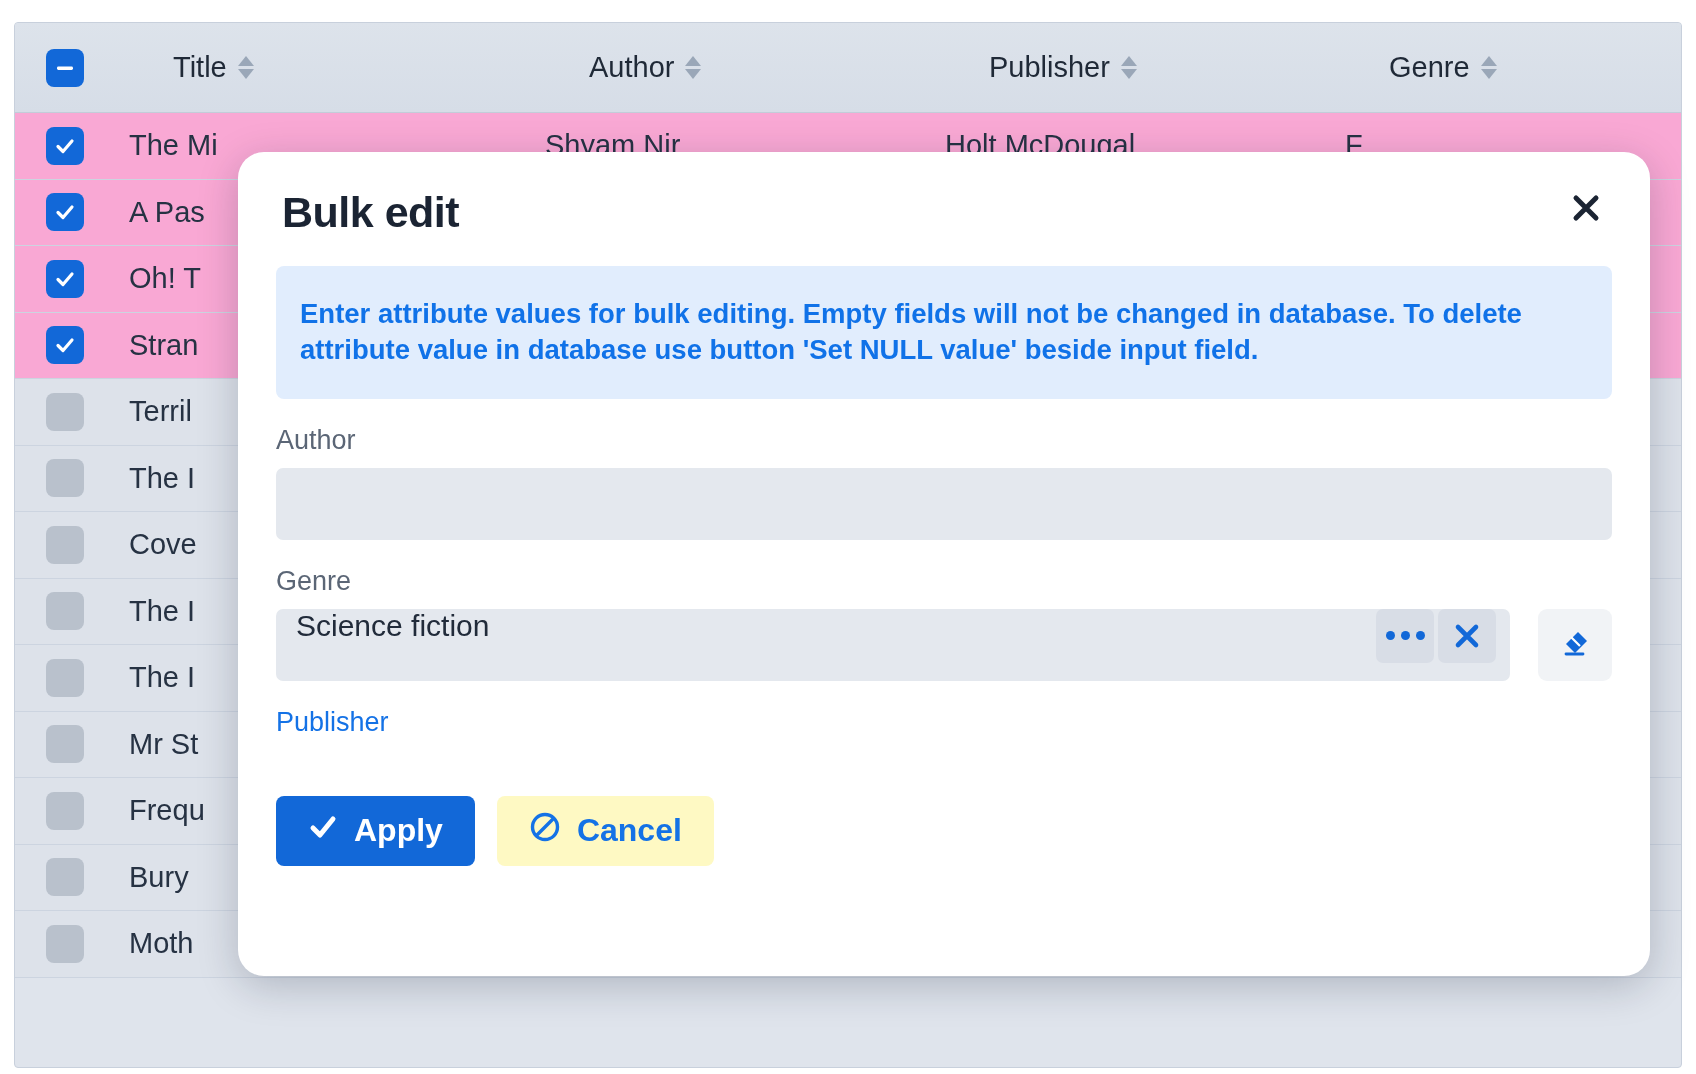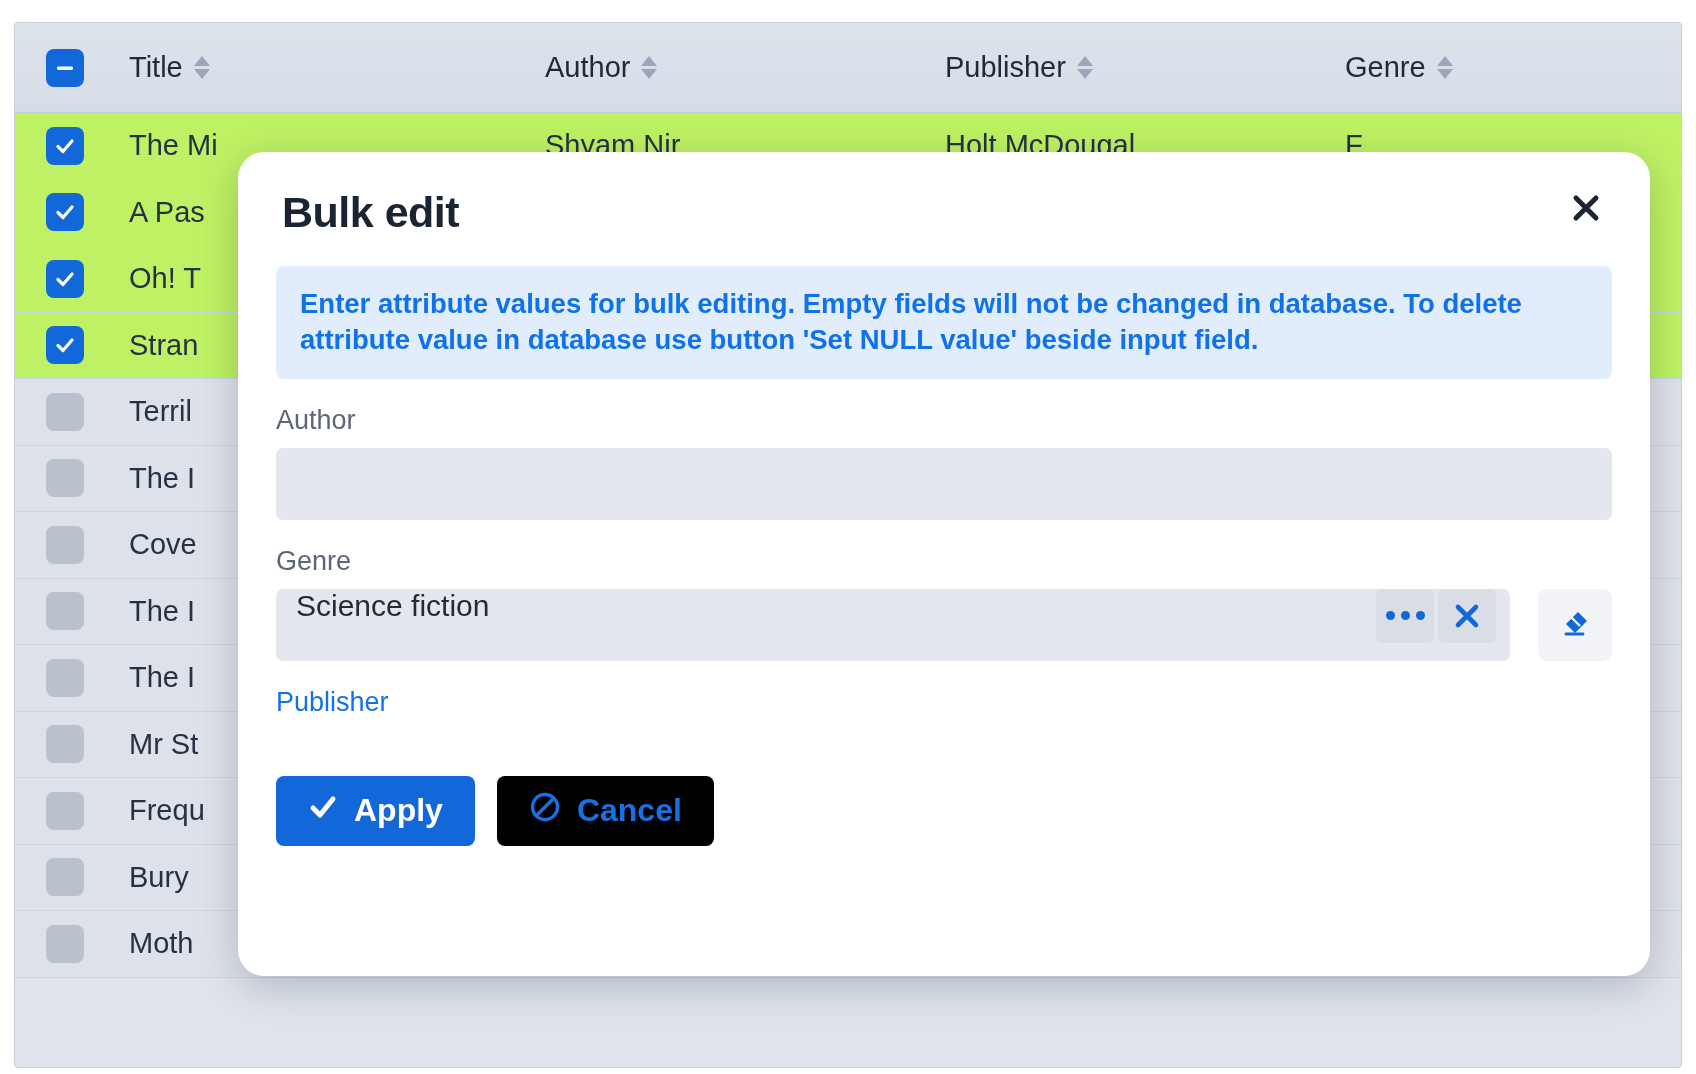--- a/index.html
+++ b/index.html
@@ -55,20 +55,21 @@
   .col-pub     { flex: 0 0 400px; box-sizing: border-box; }
   .col-genre   { flex: 1 1 auto;  box-sizing: border-box; }
 
   .th {
     display: flex;
     align-items: center;
     gap: 11px;
     font-size: 29px;
     color: #1f2937;
     font-weight: 400;
+    margin-left: 44px;
   }
 
   .sort-ico {
     display: inline-flex;
     flex-direction: column;
     gap: 3px;
     line-height: 0;
   }
   .sort-ico i {
     display: block;
@@ -98,21 +99,21 @@
     align-items: center;
     height: 66.5px;
     border-bottom: 1px solid #ccd4e0;
     font-size: 29px;
     color: #263243;
     box-sizing: border-box;
     background: #dde2ea;
     white-space: nowrap;
     overflow: hidden;
   }
-  .t-row.sel { background: #bef264; }
+  .t-row.sel { background: #f9a8d4; }
 
   .cell { overflow: hidden; white-space: nowrap; }
 
   
   .modal-backdrop {
     position: absolute;
     inset: 0;
     background: transparent;
   }
 
@@ -156,21 +157,21 @@
     cursor: pointer;
     padding: 0;
   }
 
   .modal-body { padding: 0 38px; box-sizing: border-box; }
 
   .alert {
     background: #e1edfd;
     color: #1072e8;
     border-radius: 8px;
-    padding: 20px 24px;
+    padding: 30px 24px;
     font-size: 27.5px;
     line-height: 1.32;
     font-weight: bold;
     margin-top: 18px;
     box-sizing: border-box;
   }
 
   .field { margin-top: 26px; }
 
   .f-label {
@@ -252,21 +253,21 @@
     height: 70px;
     padding: 10px 32px;
     border-radius: 8px;
     border: none;
     font-size: 32px;
     font-weight: bold;
     cursor: pointer;
     box-sizing: border-box;
   }
   .btn-primary { background: #1268d8; color: #ffffff; }
-  .btn-secondary { background: #000000; color: #1472e6; }
+  .btn-secondary { background: #fef9c3; color: #1472e6; }
 </style>
 </head>
 <body>
 
 <div id="app">
 
   <div class="table-wrap">
 
     <div class="t-header">
       <div class="col-check">

